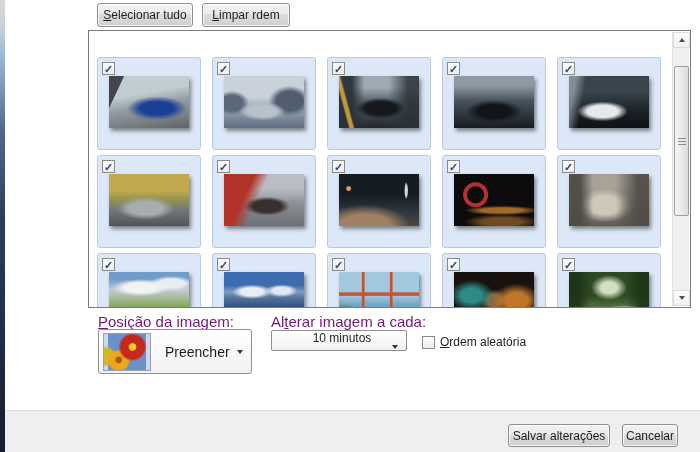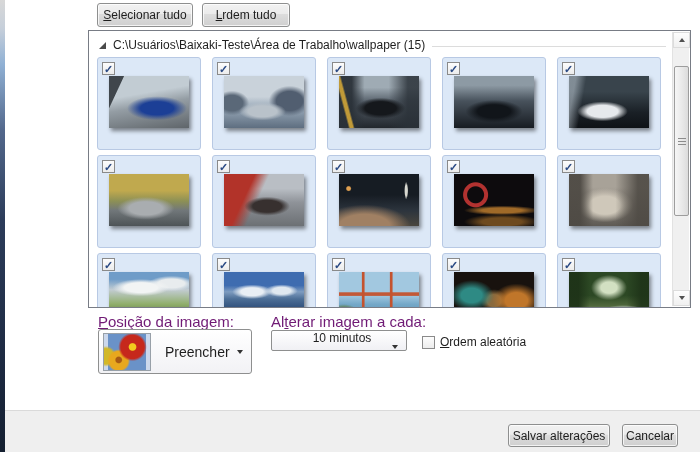--- a/index.html
+++ b/index.html
@@ -144,29 +144,24 @@
 </style>
 </head>
 <body>
 
 <div class="edge-strip"></div>
 
 <button class="win-btn" id="btn-select-all">
     <span><span class="ak">S</span><span>elecionar tudo</span></span>
   </button>
 <button class="win-btn" id="btn-clear-all">
-    <span><span class="ak">L</span><span>rdem tudo</span></span>
+    <span><span class="ak">L</span><span>impar rdem</span></span>
   </button>
 
 <div class="listbox">
-  <div class="group-header">
-    <span class="expander"></span>
-    <span class="group-path">C:\Usuários\Baixaki-Teste\Área de Trabalho\wallpaper (15)</span>
-    <span class="group-line"></span>
-  </div>
   <div class="grid">
   <div class="cell">
     <span class="cb">
           <span class="tick check-glyph">✓</span>
         </span>
     <div class="thumb t1" title="blue sports car on mountain road"></div>
   </div>
 
   <div class="cell">
     <span class="cb">

